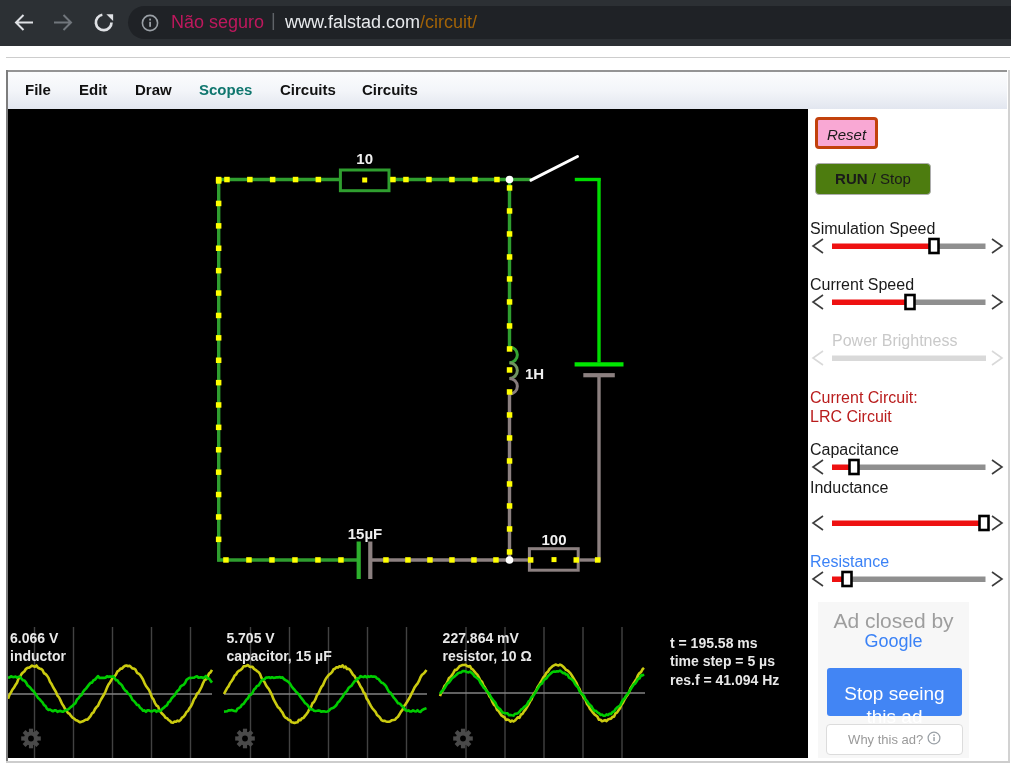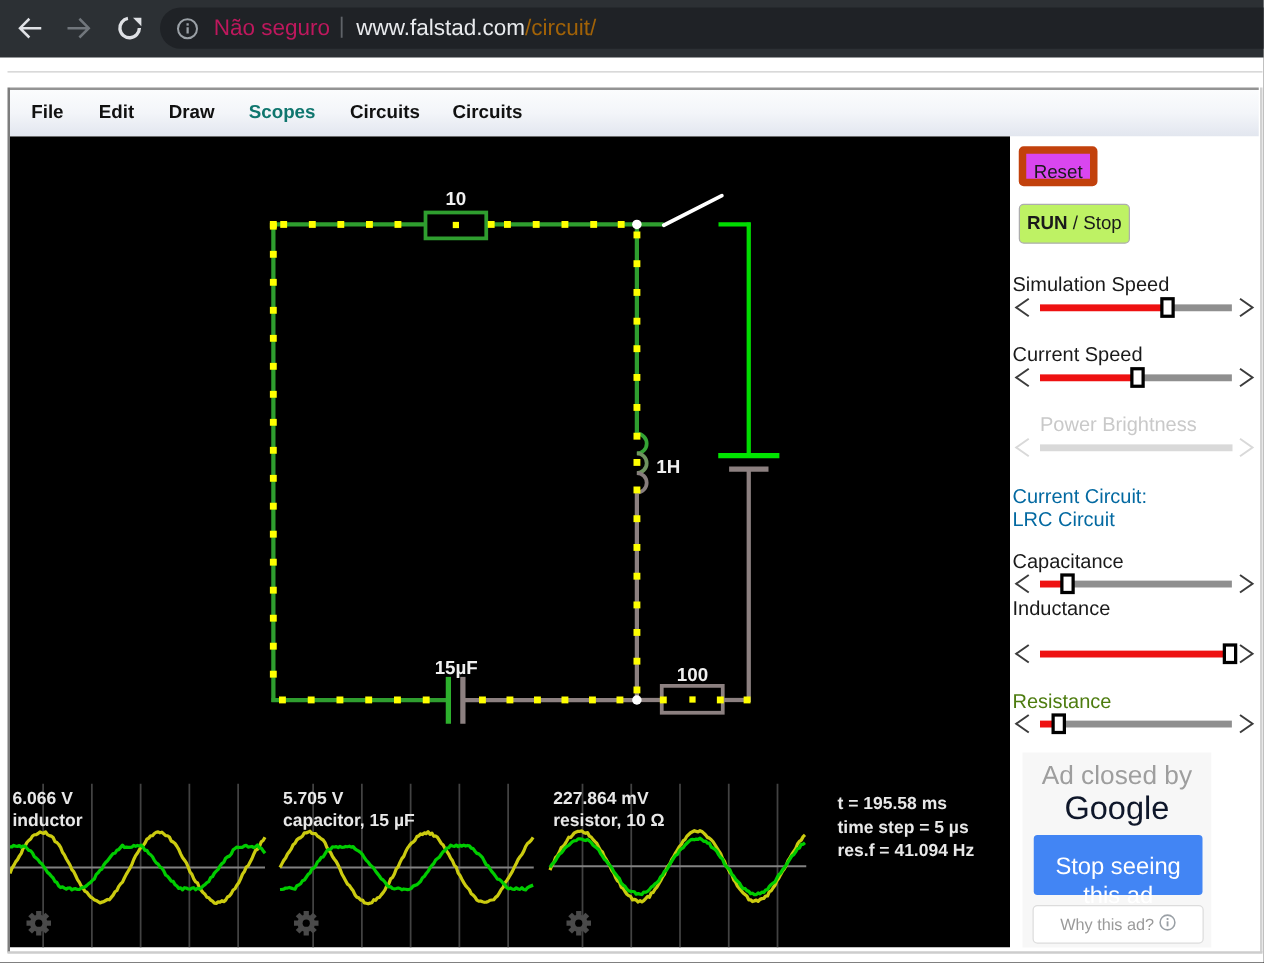--- a/index.html
+++ b/index.html
@@ -193,22 +193,22 @@
       <line x1="455.0" y1="629.5" x2="461.9" y2="636.4" stroke="#4a4a4a" stroke-width="4.2"></line>
       <line x1="455.0" y1="629.5" x2="455.0" y2="639.3" stroke="#4a4a4a" stroke-width="4.2"></line>
       <line x1="455.0" y1="629.5" x2="448.1" y2="636.4" stroke="#4a4a4a" stroke-width="4.2"></line>
       <line x1="455.0" y1="629.5" x2="445.2" y2="629.5" stroke="#4a4a4a" stroke-width="4.2"></line>
       <line x1="455.0" y1="629.5" x2="448.1" y2="622.6" stroke="#4a4a4a" stroke-width="4.2"></line>
       <line x1="455.0" y1="629.5" x2="455.0" y2="619.7" stroke="#4a4a4a" stroke-width="4.2"></line>
       <line x1="455.0" y1="629.5" x2="461.9" y2="622.6" stroke="#4a4a4a" stroke-width="4.2"></line>
       <circle cx="455" cy="629.5" r="2.9" fill="#000"></circle>
     </svg></div>
 
-<div class="abs" style="left:815px;top:117px;width:63px;height:32px;background:#d946ef;border:6px solid #c2410c;border-radius:4px;font-size:15px;color:#1a1a1a;text-align:center;line-height:30px;">Reset</div>
-<div class="abs" style="left:815px;top:163px;width:89px;height:32px;background:#bef264;border:1px solid #adadad;border-radius:4px;font-size:15px;color:#1a1a1a;text-align:center;line-height:30px;"><b>RUN</b> / Stop</div>
+<div class="abs" style="left:815px;top:117px;width:63px;height:32px;background:#f9a8d4;border:3px solid #c2410c;border-radius:4px;font-size:15px;color:#1a1a1a;text-align:center;line-height:30px;font-style:italic;">Reset</div>
+<div class="abs" style="left:815px;top:163px;width:116px;height:32px;background:#4d7c0f;border:1px solid #adadad;border-radius:4px;font-size:15px;color:#1a1a1a;text-align:center;line-height:30px;"><b>RUN</b> / Stop</div>
 
 <div class="abs" style="left:810px;top:220px;font-size:16px;color:#1a1a1a;">Simulation Speed</div>
 <div class="abs" style="left:806px;top:236px;"><svg width="200" height="20" viewBox="0 0 200 20">
       <polyline points="17,3 7,10 17,17" fill="none" stroke="#3c3c3c" stroke-width="1.6"></polyline>
       <polyline points="186,3 196,10 186,17" fill="none" stroke="#3c3c3c" stroke-width="1.6"></polyline>
       <rect x="26" y="7.5" width="102" height="5.5" fill="#ee1111"></rect>
       <rect x="128" y="7.5" width="51.5" height="5.5" fill="#8f8f8f"></rect>
       <rect x="123.5" y="3" width="9" height="14" fill="#fff" stroke="#000" stroke-width="2.6"></rect>
     </svg></div>
 <div class="abs" style="left:810px;top:276px;font-size:16px;color:#1a1a1a;">Current Speed</div>
@@ -218,47 +218,47 @@
       <rect x="26" y="7.5" width="78" height="5.5" fill="#ee1111"></rect>
       <rect x="104" y="7.5" width="75.5" height="5.5" fill="#8f8f8f"></rect>
       <rect x="99.5" y="3" width="9" height="14" fill="#fff" stroke="#000" stroke-width="2.6"></rect>
     </svg></div>
 <div class="abs" style="left:832px;top:332px;font-size:16px;color:#c9c9c9;">Power Brightness</div>
 <div class="abs" style="left:806px;top:348px;"><svg width="200" height="20" viewBox="0 0 200 20">
       <polyline points="17,3 7,10 17,17" fill="none" stroke="#d9d9d9" stroke-width="1.6"></polyline>
       <polyline points="186,3 196,10 186,17" fill="none" stroke="#d9d9d9" stroke-width="1.6"></polyline>
       <rect x="26" y="7.5" width="154" height="5.5" fill="#d9d9d9"></rect>
     </svg></div>
-<div class="abs" style="left:810px;top:388px;font-size:16px;color:#0369a1;line-height:19px;">Current Circuit:<br>LRC Circuit</div>
+<div class="abs" style="left:810px;top:388px;font-size:16px;color:#b91c1c;line-height:19px;">Current Circuit:<br>LRC Circuit</div>
 <div class="abs" style="left:810px;top:441px;font-size:16px;color:#1a1a1a;">Capacitance</div>
 <div class="abs" style="left:806px;top:457px;"><svg width="200" height="20" viewBox="0 0 200 20">
       <polyline points="17,3 7,10 17,17" fill="none" stroke="#3c3c3c" stroke-width="1.6"></polyline>
       <polyline points="186,3 196,10 186,17" fill="none" stroke="#3c3c3c" stroke-width="1.6"></polyline>
       <rect x="26" y="7.5" width="22" height="5.5" fill="#ee1111"></rect>
       <rect x="48" y="7.5" width="131.5" height="5.5" fill="#8f8f8f"></rect>
       <rect x="43.5" y="3" width="9" height="14" fill="#fff" stroke="#000" stroke-width="2.6"></rect>
     </svg></div>
 <div class="abs" style="left:810px;top:479px;font-size:16px;color:#1a1a1a;">Inductance</div>
 <div class="abs" style="left:806px;top:513px;"><svg width="200" height="20" viewBox="0 0 200 20">
       <polyline points="17,3 7,10 17,17" fill="none" stroke="#3c3c3c" stroke-width="1.6"></polyline>
       <polyline points="186,3 196,10 186,17" fill="none" stroke="#3c3c3c" stroke-width="1.6"></polyline>
       <rect x="26" y="7.5" width="152" height="5.5" fill="#ee1111"></rect>
       <rect x="178" y="7.5" width="1.5" height="5.5" fill="#8f8f8f"></rect>
       <rect x="173.5" y="3" width="9" height="14" fill="#fff" stroke="#000" stroke-width="2.6"></rect>
     </svg></div>
-<div class="abs" style="left:810px;top:553px;font-size:16px;color:#4d7c0f;text-align:center;">Resistance</div>
+<div class="abs" style="left:810px;top:553px;font-size:16px;color:#3b82f6;text-align:center;">Resistance</div>
 <div class="abs" style="left:806px;top:569px;"><svg width="200" height="20" viewBox="0 0 200 20">
       <polyline points="17,3 7,10 17,17" fill="none" stroke="#3c3c3c" stroke-width="1.6"></polyline>
       <polyline points="186,3 196,10 186,17" fill="none" stroke="#3c3c3c" stroke-width="1.6"></polyline>
       <rect x="26" y="7.5" width="15" height="5.5" fill="#ee1111"></rect>
       <rect x="41" y="7.5" width="138.5" height="5.5" fill="#8f8f8f"></rect>
       <rect x="36.5" y="3" width="9" height="14" fill="#fff" stroke="#000" stroke-width="2.6"></rect>
     </svg></div>
 
 <div class="abs" style="left:818px;top:602px;width:151px;height:156px;background:#f7f7f7;"></div>
 <div class="abs" style="left:818px;top:609px;width:151px;text-align:center;font-size:21px;color:#9e9e9e;">Ad closed by</div>
-<div class="abs" style="left:818px;top:631px;width:151px;text-align:center;font-size:26px;color:#0f172a;letter-spacing:0px;">Google</div>
+<div class="abs" style="left:818px;top:631px;width:151px;text-align:center;font-size:18px;color:#3b82f6;letter-spacing:0px;">Google</div>
 <div class="abs" style="left:827px;top:668px;width:135px;height:48px;background:#4285f4;border-radius:3px;color:#fff;font-size:19px;text-align:center;line-height:23px;padding-top:14px;">Stop seeing<br>this ad</div>
 <div class="abs" style="left:826px;top:724px;width:137px;height:31px;background:#fff;border:1px solid #dcdcdc;border-radius:4px;font-size:13px;color:#9a9a9a;text-align:center;line-height:29px;">Why this ad? <svg width="14" height="14" viewBox="0 0 18 18" style="vertical-align:-1px">
       <circle cx="9" cy="9" r="7.6" fill="none" stroke="#9aa0a6" stroke-width="1.6"></circle>
       <rect x="8.1" y="7.8" width="1.9" height="5.2" fill="#9aa0a6"></rect>
       <rect x="8.1" y="4.4" width="1.9" height="2" fill="#9aa0a6"></rect>
     </svg></div>
 
 </body></html>

